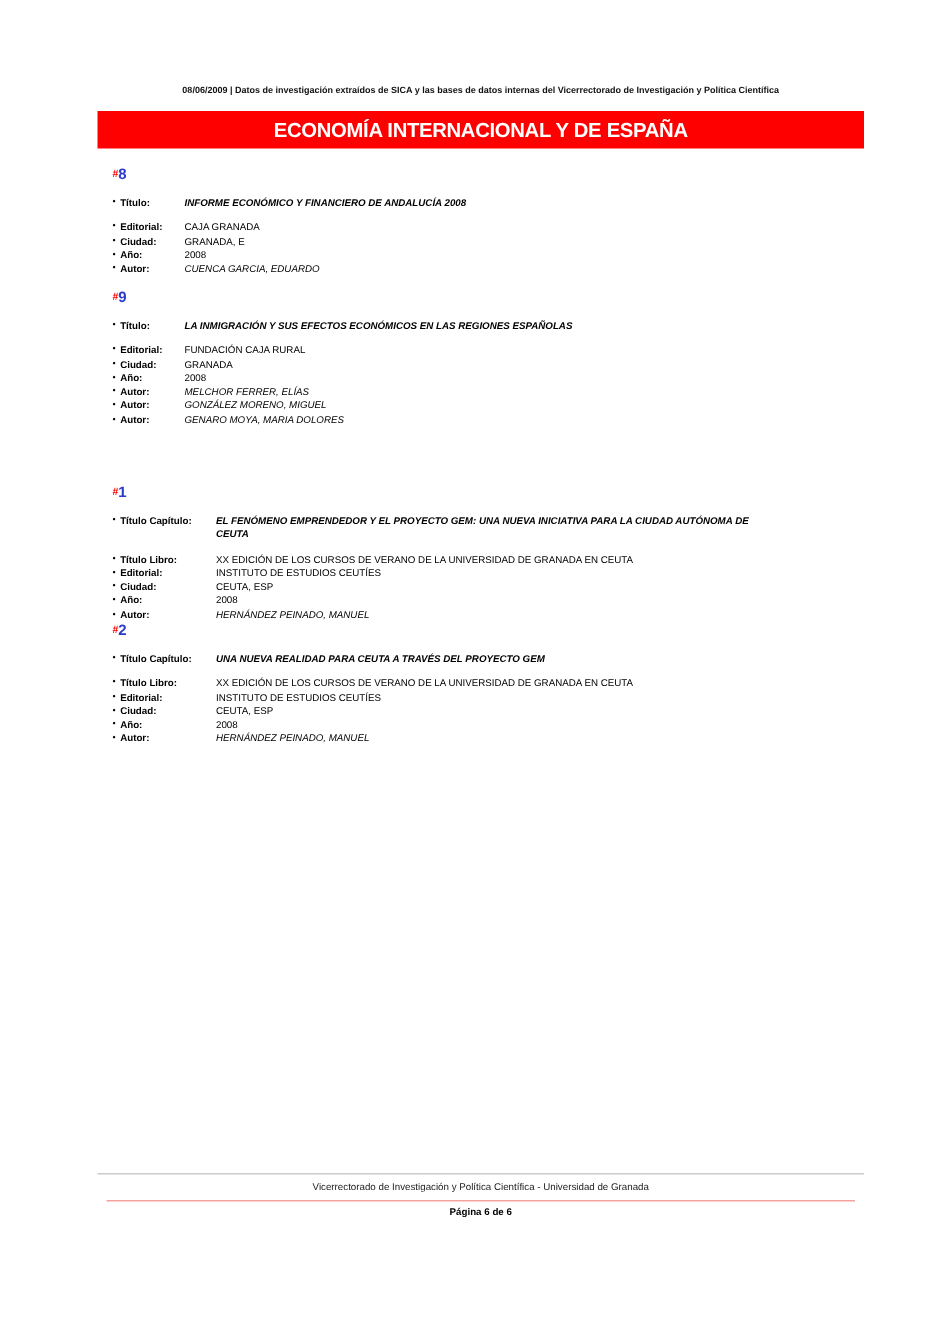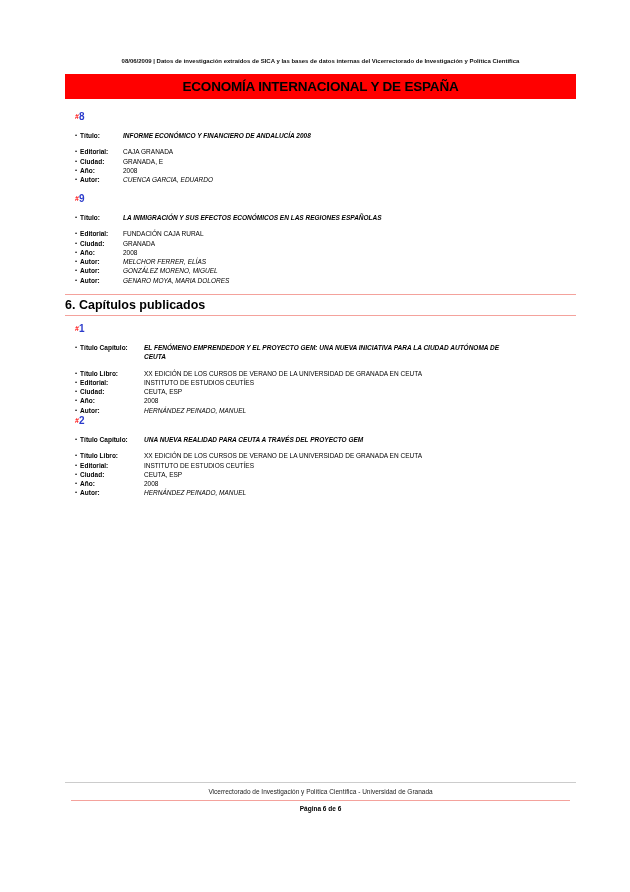--- a/index.html
+++ b/index.html
@@ -17,21 +17,21 @@
   .header-note{
     position:absolute;top:57px;left:65px;width:511px;
     font-size:6px;font-weight:bold;text-align:center;line-height:8px;color:#111;
   }
   .banner{
     position:absolute;top:74px;left:65px;width:511px;height:25px;
     background:var(--banner-red,#FF0000);
     display:flex;align-items:center;justify-content:center;
   }
   .banner-title{
-    color:#000000;font-weight:bold;font-size:13.5px;letter-spacing:-0.2px;white-space:nowrap;
+    color:#ffffff;font-weight:bold;font-size:13.5px;letter-spacing:-0.2px;white-space:nowrap;
   }
   .entry{position:absolute;left:75px;width:501px;}
   .entry-num{font-size:10px;font-weight:bold;line-height:13px;margin-bottom:8px;}
   .entry-num .hash{color:var(--hash-red,#FF0000);font-size:7px;vertical-align:top;font-weight:bold;}
   .entry-num .num{color:var(--entry-number-blue,#2B3BCB);font-weight:bold;}
   .row{display:flex;font-size:6.5px;line-height:9.3px;align-items:flex-start;}
   .row .lbl{flex:0 0 48px;font-weight:bold;display:flex;}
   .w2 .row .lbl{flex:0 0 69px;}
   .row .bullet{margin-right:3px;font-weight:normal;font-size:6px;}
   .row .val{flex:1;}
@@ -148,23 +148,20 @@
     </div>
     <div class="row">
       <span class="lbl">
           <span class="bullet">•</span>
           <span>Autor:</span>
         </span>
       <span class="val author">GENARO MOYA, MARIA DOLORES</span>
     </div>
   </section>
 
-  <div class="section-heading">
-    <div class="txt">6. Capítulos publicados</div>
-  </div>
 
   <section class="entry w2" style="top:322px">
     <div class="entry-num"><span class="hash">#</span><span class="num">1</span></div>
     <div class="row gap">
       <span class="lbl">
           <span class="bullet">•</span>
           <span>Título Capítulo:</span>
         </span>
       <span class="val title">EL FENÓMENO EMPRENDEDOR Y EL PROYECTO GEM: UNA NUEVA INICIATIVA PARA LA CIUDAD AUTÓNOMA DE CEUTA</span>
     </div>

